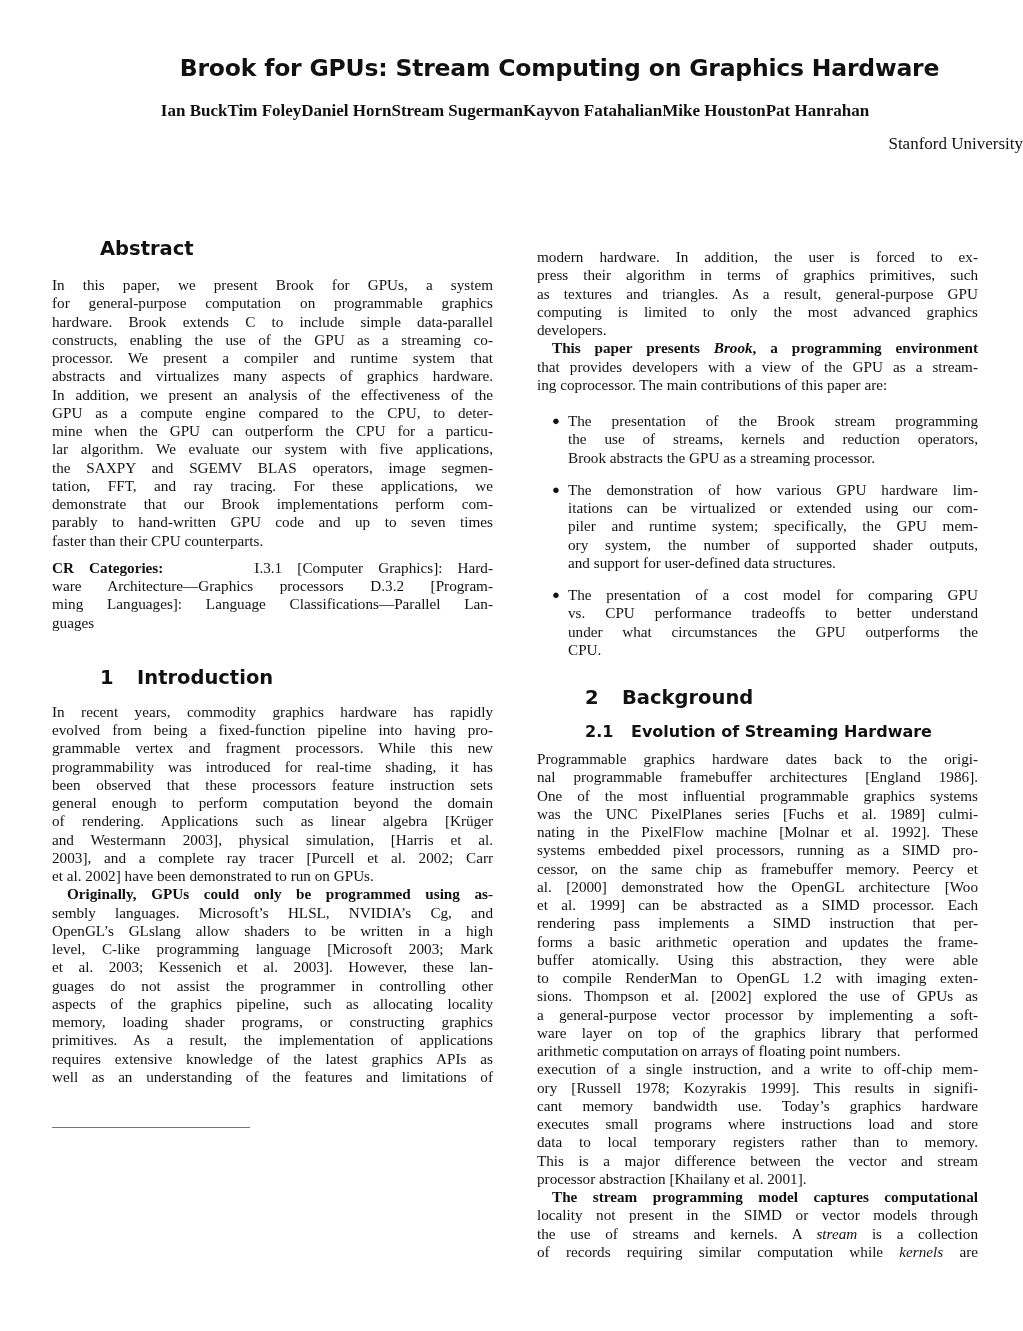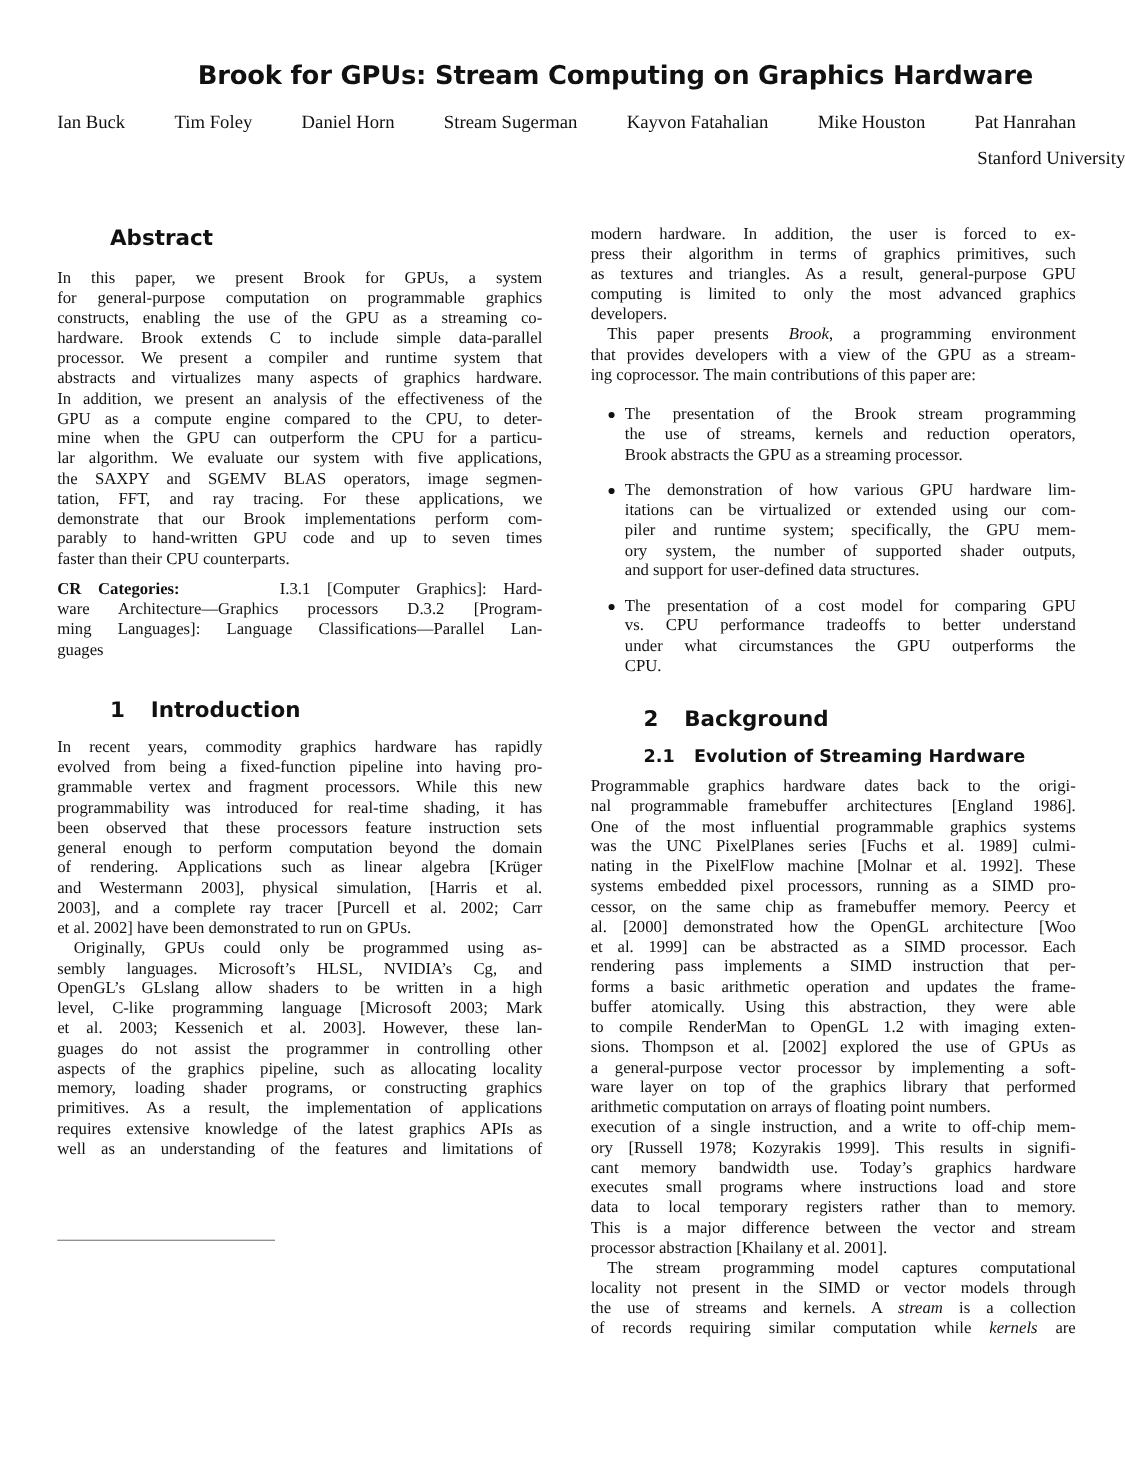--- a/index.html
+++ b/index.html
@@ -1,32 +1,32 @@
 <!DOCTYPE html>
 <html><head>
 <meta charset="utf-8">
 <style>
   html, body { margin: 0; padding: 0; background: #ffffff; }
   body { width: 1023px; height: 1331px; position: relative; overflow: hidden; color: #111; }
   .serif { font-family: "Liberation Serif", "DejaVu Serif", serif; }
   .sans { font-family: "DejaVu Sans", "Liberation Sans", sans-serif; padding-left: 48px; }
   #title { position: absolute; left: 0; width: 1023px; top: 54px; text-align: center; font-size: 23.5px; font-weight: bold; letter-spacing: -0.2px; }
-  #authors { position: absolute; left: 52px; width: 926px; top: 101px; display: flex; justify-content: space-between; font-size: 17px; }
+  #authors { position: absolute; left: 52px; width: 926px; top: 101px; display: flex; justify-content: center; font-size: 17px; font-weight: bold; }
   #affil { position: absolute; left: 0; width: 1023px; top: 134px; text-align: right; font-size: 17px; }
-  .col { position: absolute; width: 441px; }
+  .col { position: absolute; width: 441px; margin-top: 32px; }
   #left { left: 52px; top: 203px; }
-  #right { left: 537px; top: 204px; }
+  #right { left: 537px; top: 216px; }
   .h1 { font-size: 19.5px; font-weight: bold; margin: 0; height: 28px; line-height: 28px; }
   .h1 .num { display: inline-block; width: 37px; }
   .h2 { font-size: 16px; font-weight: bold; margin: 0; height: 22px; line-height: 22px; }
   .h2 .num { display: inline-block; width: 46px; }
   .para { font-size: 15.2px; }
   .ln { display: block; height: 18.25px; line-height: 18.25px; text-align: justify; text-align-last: justify; white-space: nowrap; overflow: visible; }
   .ln.last { text-align-last: left; }
-  .ln.indent { text-indent: 15px; }
+  .ln.indent { text-indent: 15px; font-weight: bold; }
   .ln .lbl { font-weight: bold; }
   .bullet-list { position: relative; }
   .bullet { position: relative; padding-left: 31px; }
   .bullet .dot { position: absolute; left: 15px; top: 0; height: 18.25px; line-height: 18.25px; font-size: 13px; }
   .footrule { position: absolute; left: 52px; top: 1127px; width: 198px; height: 1px; background: #777; }
   .it { font-style: italic; }
 </style>
 </head>
 <body>
 
@@ -43,22 +43,22 @@
 </div>
 
 <div id="affil" class="serif">Stanford University</div>
 
 <div id="left" class="col">
   <h2 class="h1 sans">Abstract</h2>
   <div style="height:13px"></div>
   <div class="para serif">
       <span class="ln">In this paper, we present Brook for GPUs, a system</span>
       <span class="ln">for general-purpose computation on programmable graphics</span>
+      <span class="ln">hardware. Brook extends C to include simple data-parallel</span>
       <span class="ln">constructs, enabling the use of the GPU as a streaming co-</span>
-      <span class="ln">hardware. Brook extends C to include simple data-parallel</span>
       <span class="ln">processor. We present a compiler and runtime system that</span>
       <span class="ln">abstracts and virtualizes many aspects of graphics hardware.</span>
       <span class="ln">In addition, we present an analysis of the effectiveness of the</span>
       <span class="ln">GPU as a compute engine compared to the CPU, to deter-</span>
       <span class="ln">mine when the GPU can outperform the CPU for a particu-</span>
       <span class="ln">lar algorithm. We evaluate our system with five applications,</span>
       <span class="ln">the SAXPY and SGEMV BLAS operators, image segmen-</span>
       <span class="ln">tation, FFT, and ray tracing. For these applications, we</span>
       <span class="ln">demonstrate that our Brook implementations perform com-</span>
       <span class="ln">parably to hand-written GPU code and up to seven times</span>

